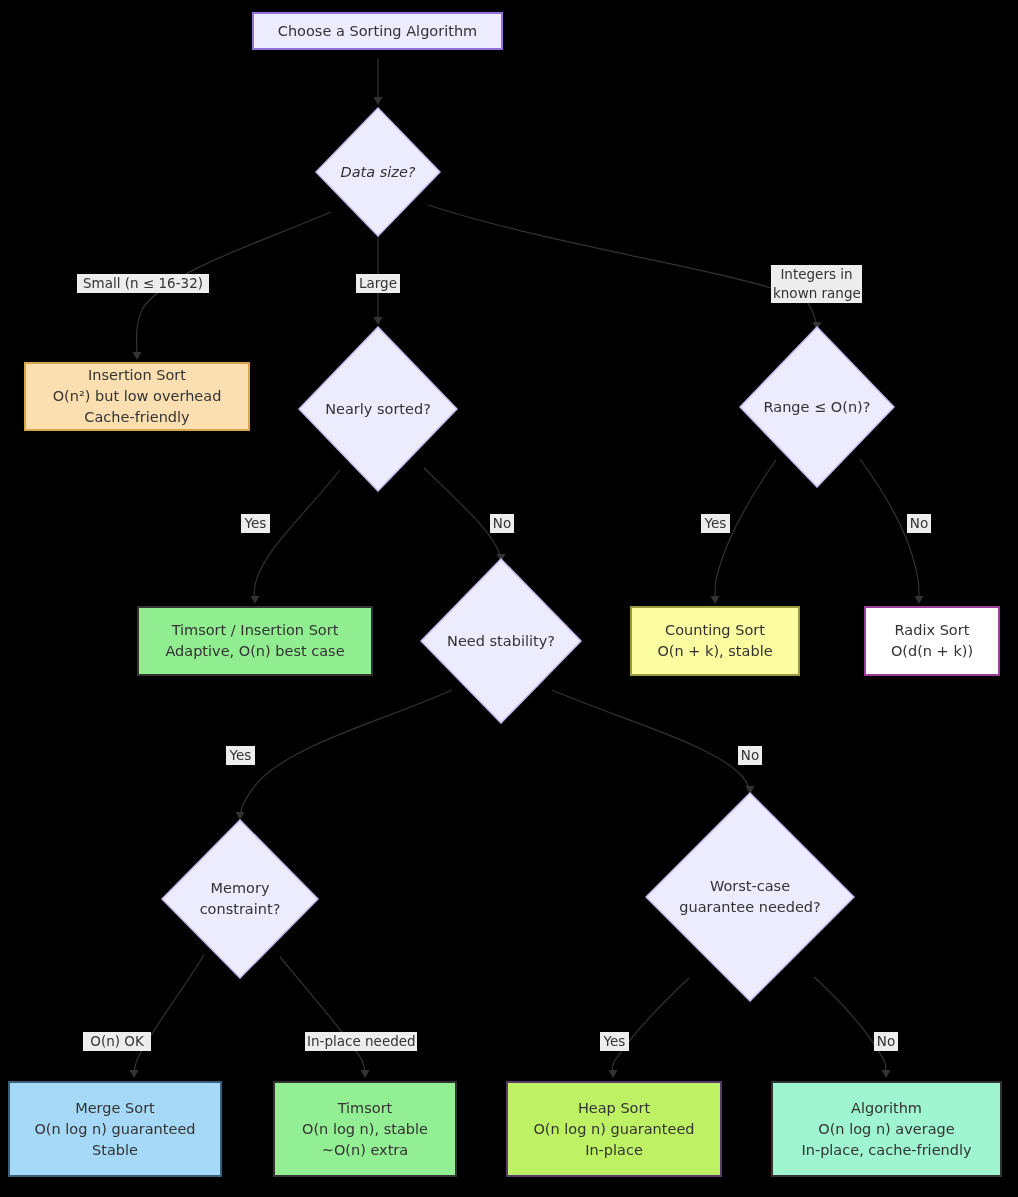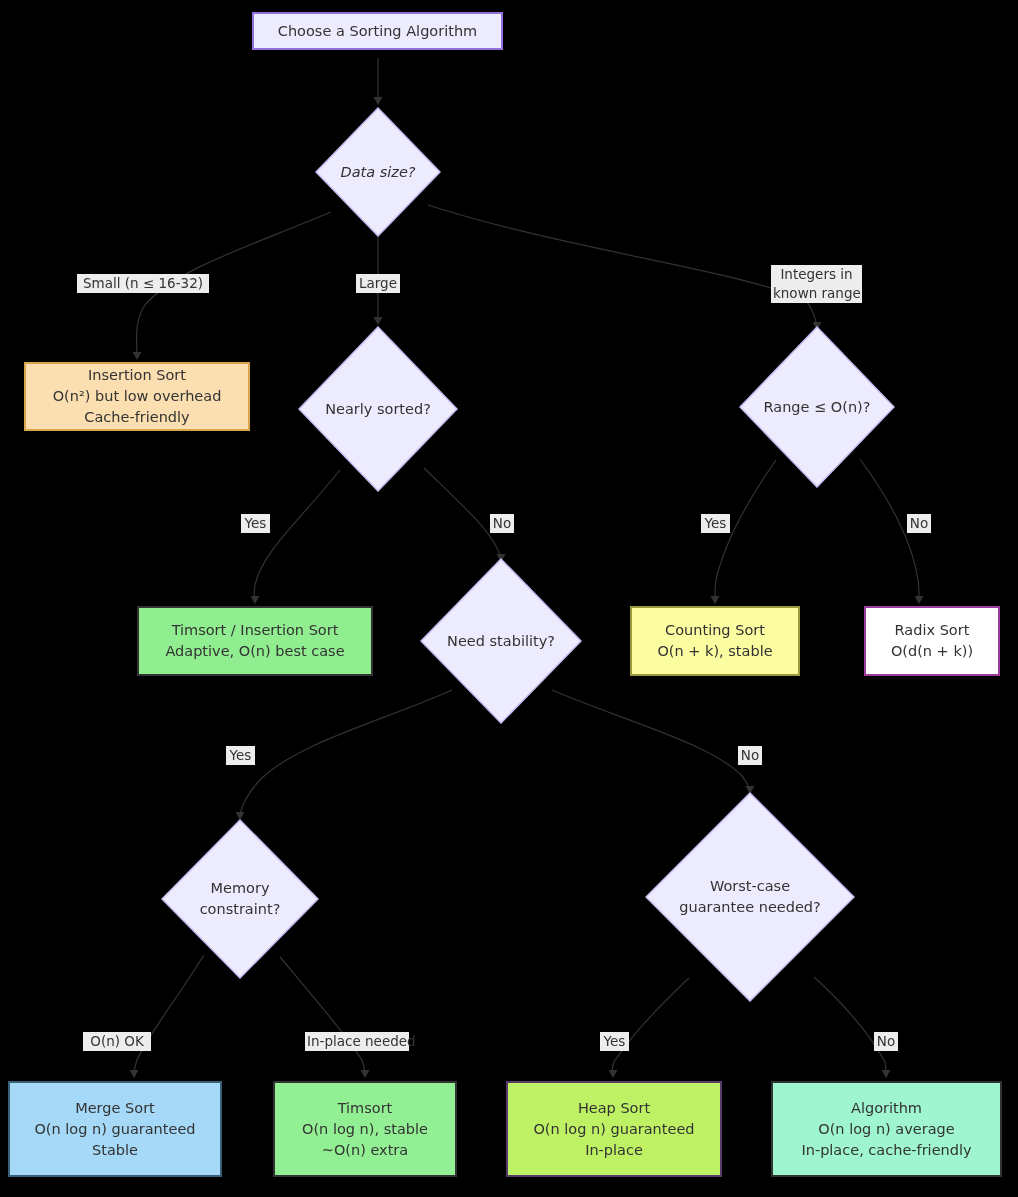--- a/index.html
+++ b/index.html
@@ -229,21 +229,21 @@
       </div>
       <div class="edge-label" style="left: 226px; top: 746px; width: 29px;">
         <div>Yes</div>
       </div>
       <div class="edge-label" style="left: 738px; top: 746px; width: 24px;">
         <div>No</div>
       </div>
       <div class="edge-label" style="left: 83px; top: 1032px; width: 68px;">
         <div>O(n) OK</div>
       </div>
-      <div class="edge-label" style="left: 305px; top: 1032px; width: 104px;">
+      <div class="edge-label" style="left: 305px; top: 1032px; width: 112px;">
         <div>In-place needed</div>
       </div>
       <div class="edge-label" style="left: 600px; top: 1032px; width: 29px;">
         <div>Yes</div>
       </div>
       <div class="edge-label" style="left: 874px; top: 1032px; width: 24px;">
         <div>No</div>
       </div>
     </div>
 </div>

